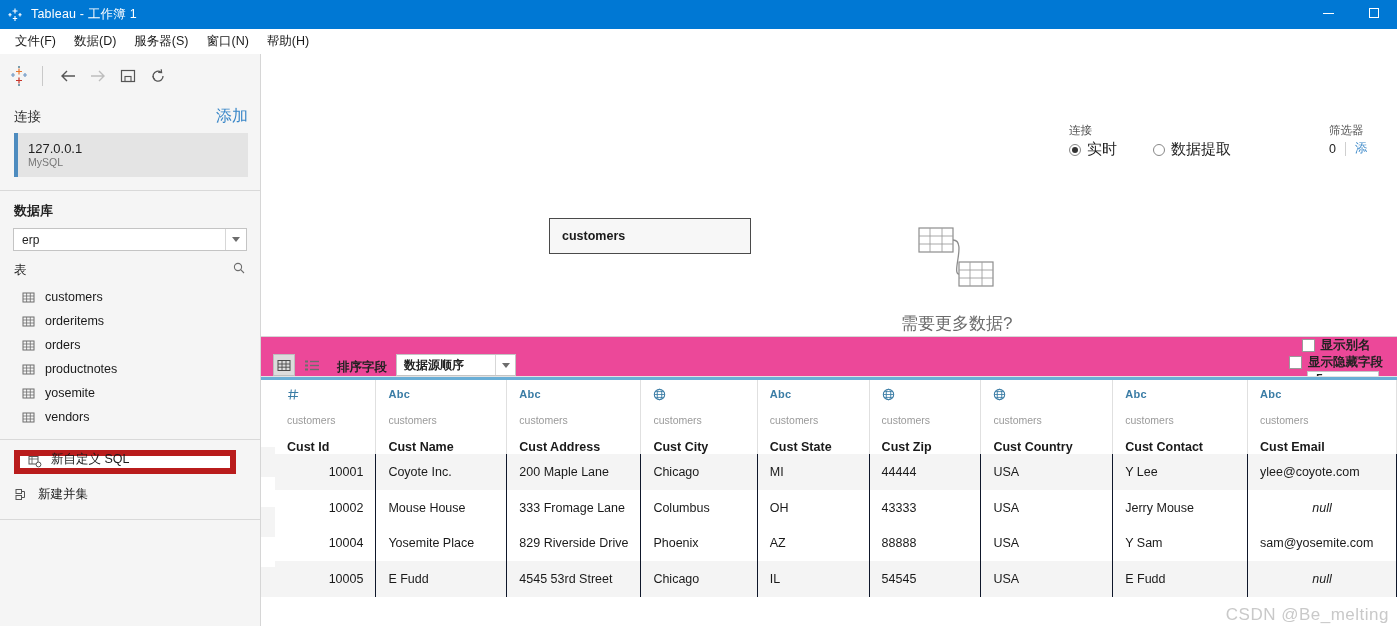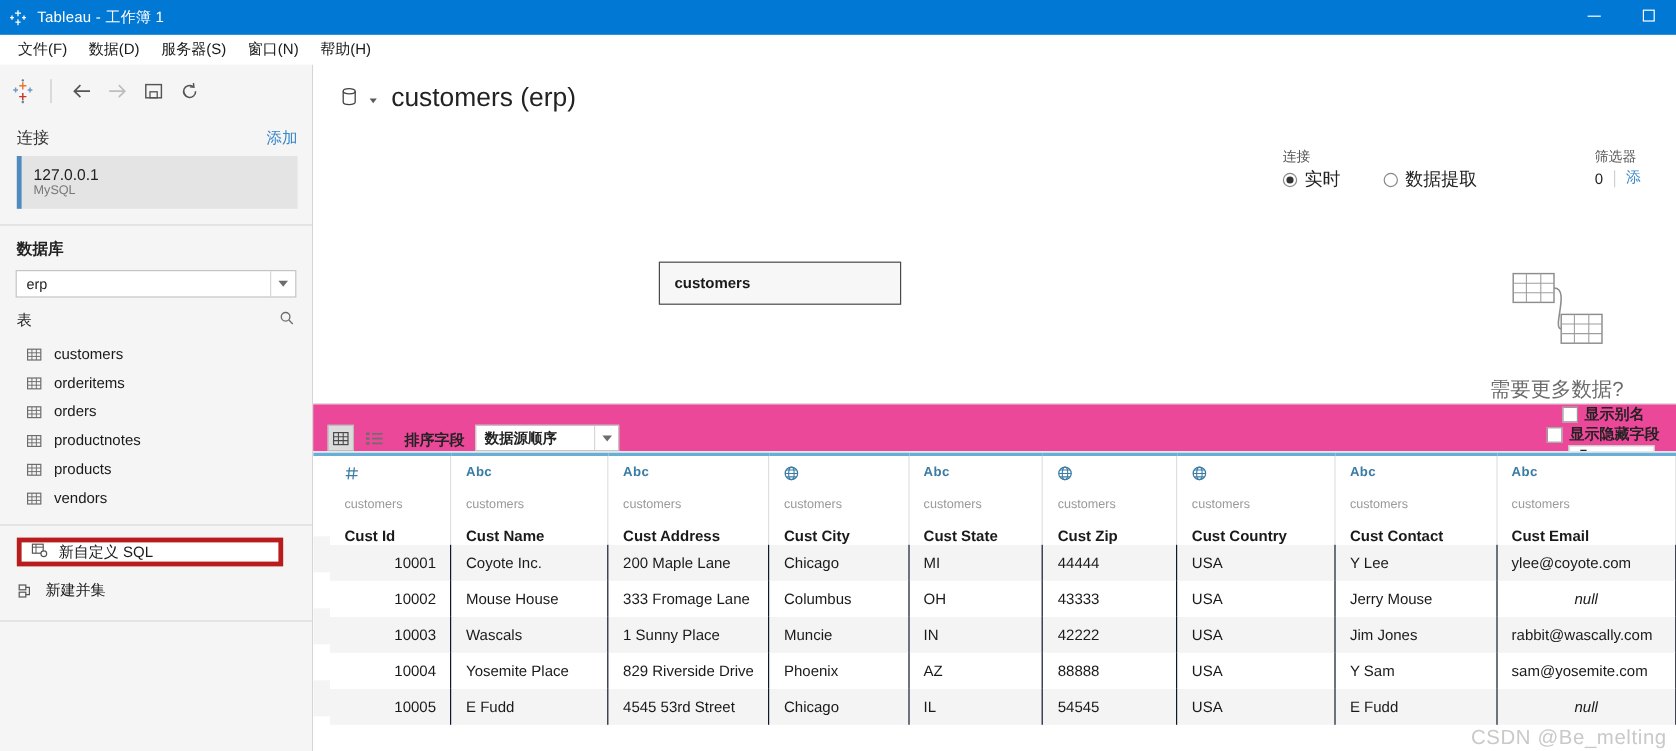--- a/index.html
+++ b/index.html
@@ -51,21 +51,21 @@
   }
   .tableau-logo { width: 22px; height: 22px; margin-right: 8px; }
   .tb-divider { width: 1px; height: 20px; background: #c9c9c9; margin: 0 10px 0 4px; }
   .tb-icon { width: 30px; height: 30px; display: flex; align-items: center; justify-content: center; }
 
   .lp-section-head {
     display: flex; align-items: baseline; justify-content: space-between;
     padding: 8px 12px 6px 14px;
   }
   .lp-section-head .h-title { font-size: 13.5px; color: #333; }
-  .lp-section-head .h-link { font-size: 13px; color: #3a87c8; }
+  .lp-section-head .h-link { font-size: 16px; color: #3a87c8; }
 
   .conn-item {
     margin: 0 12px 0 14px; background: #e4e4e4; height: 44px;
     display: flex; align-items: center; position: relative;
     padding-left: 14px;
   }
   .conn-item::before {
     content:""; position:absolute; left:0; top:0; bottom:0; width:4px; background:#4e8cbf;
   }
   .conn-name { font-size: 13px; color: #222; line-height: 15px; }
@@ -94,21 +94,21 @@
   .table-list { padding-top: 2px; }
   .table-row {
     display: flex; align-items: center; height: 24px; padding-left: 22px; font-size: 12.5px; color: #1a1a1a;
   }
   .table-row .tbl-icon { margin-right: 10px; display:flex; }
 
   .lp-rule2 { height: 1px; background: #d9d9d9; margin: 10px 0 0 0; }
 
   .custom-sql {
     margin: 10px 24px 0 14px; height: 24px; background: #ffffff;
-    border: 4px solid #b91c1c; display: flex; align-items: flex-start; padding-left: 8px;
+    border: 6px solid #b91c1c; display: flex; align-items: flex-end; padding-left: 8px;
     font-size: 12.5px; color: #1a1a1a;
   }
   .custom-sql .sql-icon { margin-right: 9px; display:flex; }
   .new-union {
     margin: 9px 0 0 14px; height: 22px; display: flex; align-items: center;
     font-size: 12.5px; color: #1a1a1a; padding-left: 1px;
   }
   .new-union .union-icon { margin-right: 9px; display:flex; }
 
   .lp-bottom-rule { height:1px; background:#d9d9d9; margin-top:14px; }
@@ -140,21 +140,21 @@
   .filters-box .f-sep { width:1px; height:14px; background:#cfcfcf; margin-right:9px; }
   .filters-box .f-add { color: #3a87c8; }
 
   .table-card {
     position: absolute; left: 288px; top: 164px; width: 202px; height: 36px;
     background: #f7f7f7; border: 1px solid #4a4a4a;
     display: flex; align-items: center; padding-left: 12px;
     font-size: 12.5px; font-weight: bold; color: #1a1a1a;
   }
 
-  .need-more { position: absolute; left: 672px; top: 168px; width: 420px; text-align: right; }
+  .need-more { position: absolute; left: 640px; top: 168px; width: 420px; text-align: left; }
   .need-more .nm-title { font-size: 17px; color: #6b6b6b; margin-top: 14px; }
   .need-more .nm-sub { font-size: 12.5px; color: #6b6b6b; margin-top: 11px; }
   .need-more .nm-link { color: #555; font-weight: bold; margin-left: 6px; }
 
   
   .grid-toolbar {
     height: 39px; display: flex; align-items: flex-end; padding-left: 12px;
     background: #ec4899; position: relative; font-weight: bold;
   }
   .view-btn {
@@ -362,21 +362,21 @@
         </span>
         <span>productnotes</span>
       </div>
       <div class="table-row">
         <span class="tbl-icon">
           <svg width="13" height="13" viewBox="0 0 13 13">
               <rect x="1" y="2" width="11" height="9" stroke="#6d6d6d" stroke-width="1" fill="none"></rect>
               <path d="M1 5 H12 M1 8 H12 M4.6 2 V11 M8.3 2 V11" stroke="#6d6d6d" stroke-width=".8"></path>
             </svg>
         </span>
-        <span>products</span>
+        <span>yosemite</span>
       </div>
       <div class="table-row">
         <span class="tbl-icon">
           <svg width="13" height="13" viewBox="0 0 13 13">
               <rect x="1" y="2" width="11" height="9" stroke="#6d6d6d" stroke-width="1" fill="none"></rect>
               <path d="M1 5 H12 M1 8 H12 M4.6 2 V11 M8.3 2 V11" stroke="#6d6d6d" stroke-width=".8"></path>
             </svg>
         </span>
         <span>vendors</span>
       </div>
@@ -406,30 +406,20 @@
       <span>新建并集</span>
     </div>
 
     <div class="lp-bottom-rule"></div>
   </div>
 
   <div class="right-panel">
 
     <div class="canvas-area">
 
-      <div class="ds-header">
-        <span class="ds-db-icon">
-          <svg width="16" height="18" viewBox="0 0 16 18">
-            <ellipse cx="8" cy="4" rx="5" ry="2.2" stroke="#444" stroke-width="1.1" fill="none"></ellipse>
-            <path d="M3 4 V13 A5 2.2 0 0 0 13 13 V4" stroke="#444" stroke-width="1.1" fill="none"></path>
-          </svg>
-        </span>
-        <span class="ds-caret"></span>
-        <span class="ds-title" style="margin-left:12px">customers (erp)</span>
-      </div>
 
       <div class="conn-opts">
         <div class="co-label">连接</div>
         <div class="co-row">
           <span class="co-opt">
             <span class="radio sel"></span>
             <span>实时</span>
           </span>
           <span class="co-opt">
             <span class="radio"></span>
@@ -602,31 +592,20 @@
                 <td class="num">10002</td>
                 <td>Mouse House</td>
                 <td>333 Fromage Lane</td>
                 <td>Columbus</td>
                 <td>OH</td>
                 <td>43333</td>
                 <td>USA</td>
                 <td>Jerry Mouse</td>
                 <td class="nullv">null</td>
               </tr>
-              <tr class="alt">
-                <td class="num">10003</td>
-                <td>Wascals</td>
-                <td>1 Sunny Place</td>
-                <td>Muncie</td>
-                <td>IN</td>
-                <td>42222</td>
-                <td>USA</td>
-                <td>Jim Jones</td>
-                <td>rabbit@wascally.com</td>
-              </tr>
               <tr>
                 <td class="num">10004</td>
                 <td>Yosemite Place</td>
                 <td>829 Riverside Drive</td>
                 <td>Phoenix</td>
                 <td>AZ</td>
                 <td>88888</td>
                 <td>USA</td>
                 <td>Y Sam</td>
                 <td>sam@yosemite.com</td>

